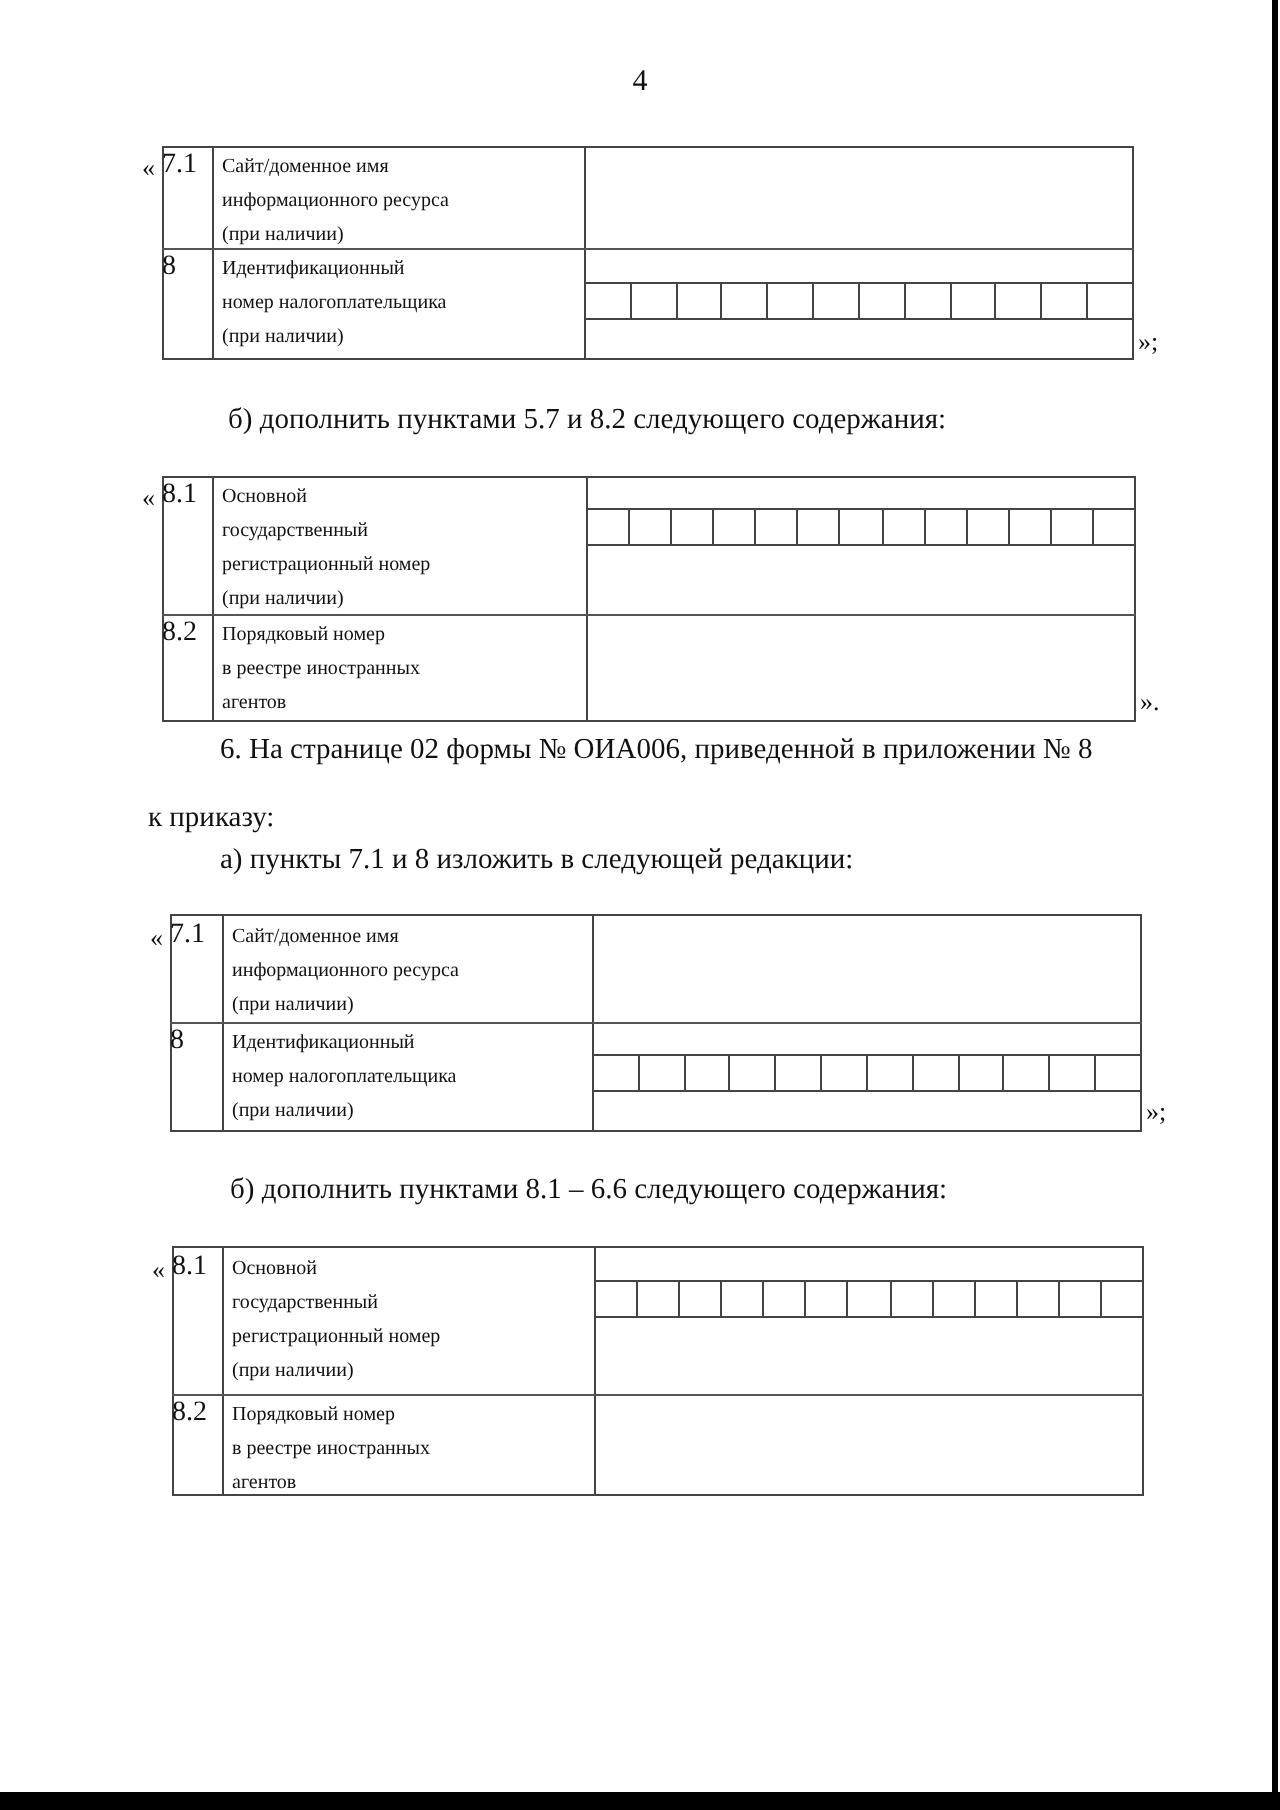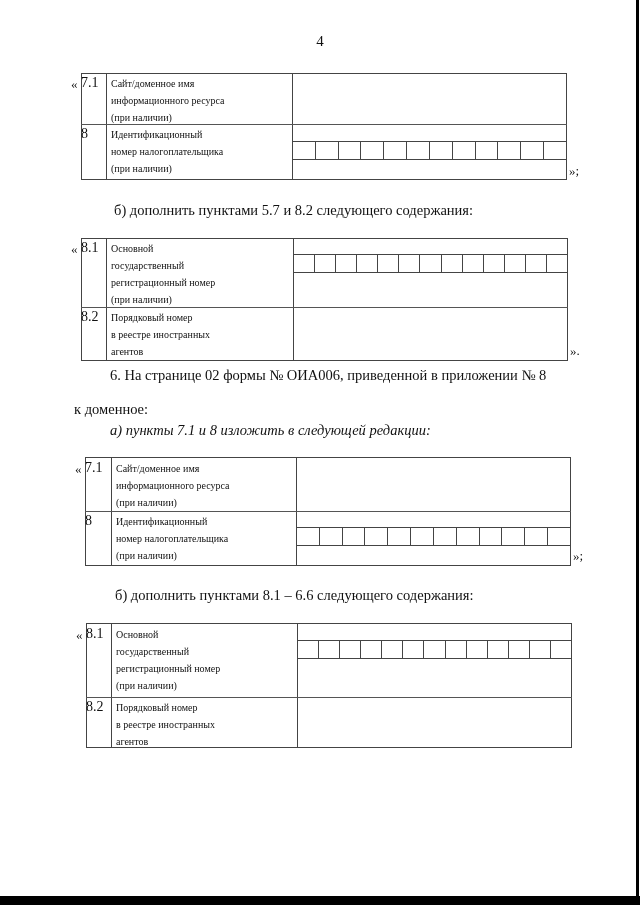--- a/index.html
+++ b/index.html
@@ -93,22 +93,22 @@
   </div>
   <div class="num" style="left:81px;top:309px;width:25px;">8.2</div>
   <div class="lbl" style="left:111px;top:309px;">Порядковый номер
 в реестре иностранных
 агентов</div>
   <div class="cell" style="left:294px;top:308px;width:273px;height:52px;"></div>
   <span class="quote" style="left:570px;top:343px;">».</span>
 </div>
 
 <div class="para" style="left:110px;top:365px;">6. На странице 02 формы № ОИА006, приведенной в приложении № 8</div>
-<div class="para" style="left:74px;top:399px;">к доменное:</div>
-<div class="para" style="left:110px;top:420px;font-style:italic;">а) пункты 7.1 и 8 изложить в следующей редакции:</div>
+<div class="para" style="left:74px;top:399px;">к приказу:</div>
+<div class="para" style="left:110px;top:420px;">а) пункты 7.1 и 8 изложить в следующей редакции:</div>
 
 <div>
   <span class="quote" style="left:75px;top:461px;">«</span>
   <div class="tbl" style="left:85px;top:457px;width:486px;height:109px;"></div>
   <div class="vline" style="left:111px;top:457px;height:109px;"></div>
   <div class="vline" style="left:296px;top:457px;height:109px;"></div>
   <div class="hline" style="left:85px;top:511px;width:486px;"></div>
   <div class="num" style="left:85px;top:460px;width:26px;">7.1</div>
   <div class="lbl" style="left:116px;top:460px;">Сайт/доменное имя
 информационного ресурса

